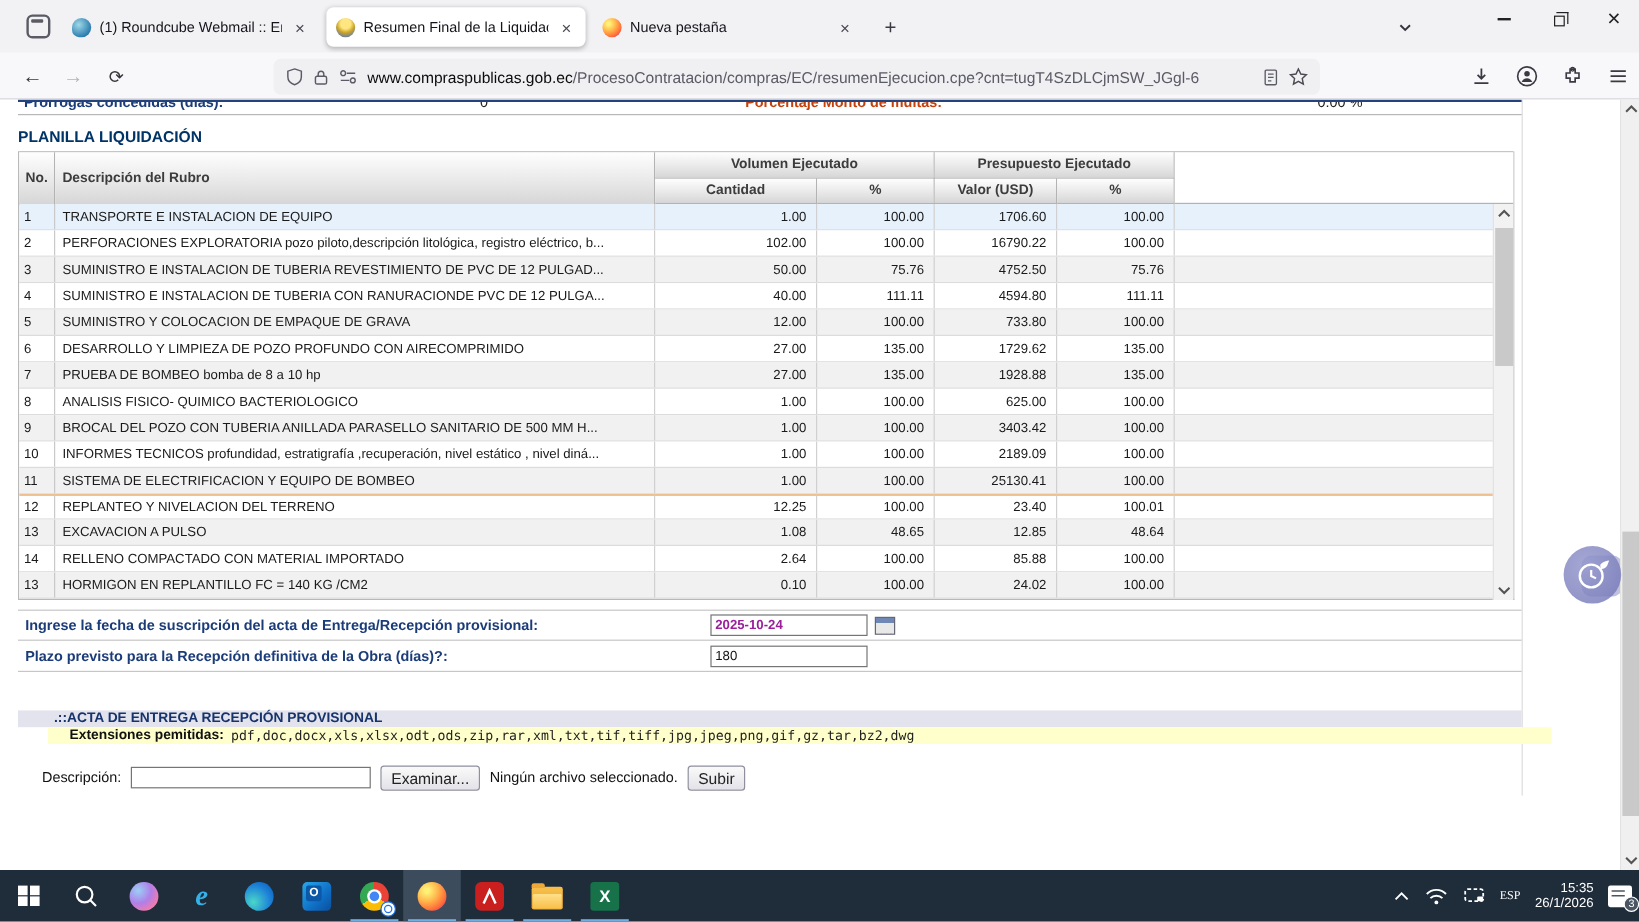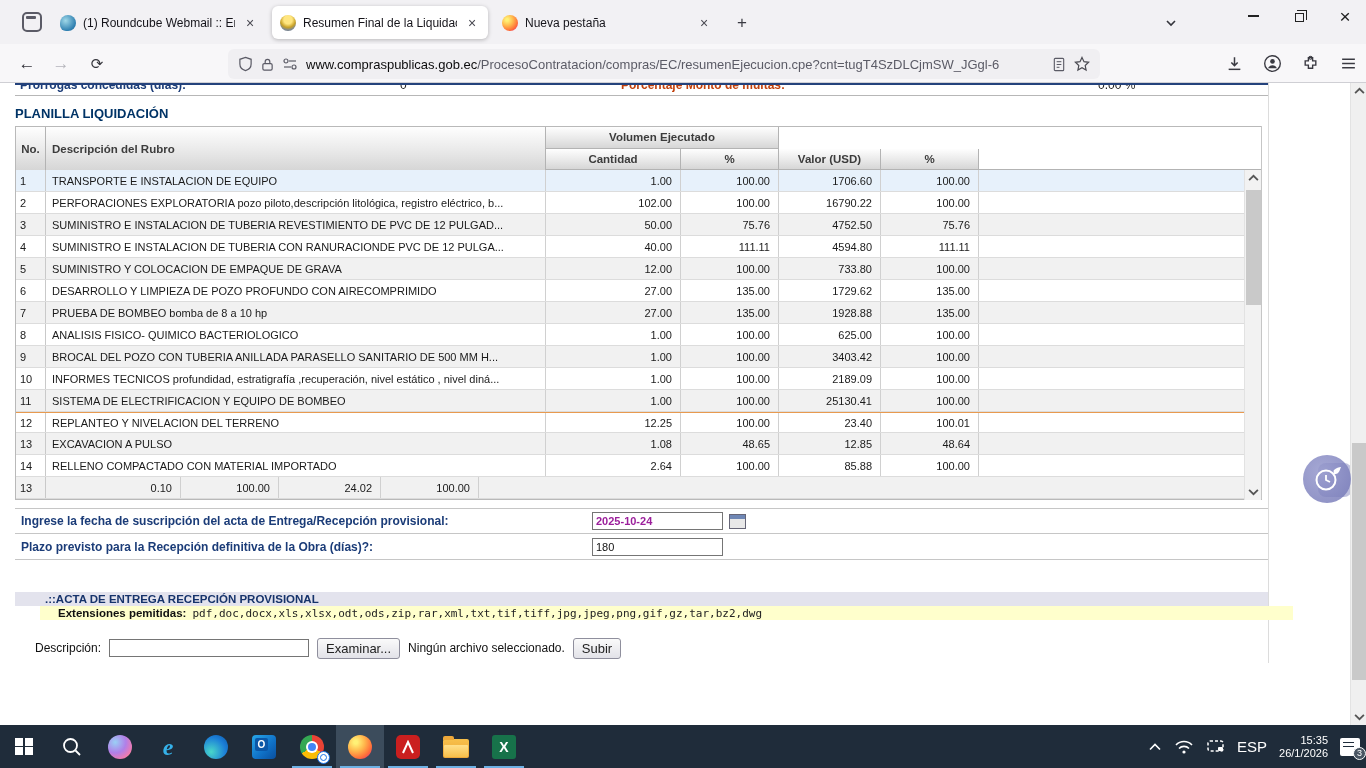--- a/index.html
+++ b/index.html
@@ -138,21 +138,21 @@
   .chrome-badge{position:absolute;right:6px;bottom:4px;width:13px;height:13px;border-radius:50%;background:#fff;border:1.5px solid #1a73e8;
       display:flex;align-items:center;justify-content:center;}
   .chrome-badge::before{content:"";width:5px;height:5px;border-radius:50%;border:1.5px solid #1a73e8;}
   .acrobat{width:24px;height:24px;border-radius:5px;background:#ca1f1f;display:flex;align-items:center;justify-content:center;}
   .folder{position:relative;width:26px;height:19px;background:linear-gradient(#f7c04a,#eda83a);border-radius:2px;margin-top:3px;}
   .folder::before{content:"";position:absolute;left:0;top:-3px;width:11px;height:4px;background:#eda83a;border-radius:2px 2px 0 0;}
   .folder::after{content:"";position:absolute;left:1px;top:6px;right:1px;bottom:1px;background:linear-gradient(#ffe08a,#f7c04a);border-radius:1px;}
   .excel{width:24px;height:24px;border-radius:3px;background:#17724a;color:#fff;font-weight:bold;font-size:14px;
          display:flex;align-items:center;justify-content:center;}
   .tray{position:absolute;right:6px;top:0;height:43px;display:flex;align-items:center;gap:12px;color:#fff;}
-  .tray .txt{font-size:15px;}
+  .tray .txt{font-size:10px;font-family:Liberation Serif, serif;}
   .clockblock{text-align:right;font-size:11px;line-height:13px;}
   .notif{position:relative;width:20px;height:18px;background:#fff;border-radius:2px;}
   .notif::before{content:"";position:absolute;left:3px;top:4px;width:11px;height:1.6px;background:#1f2c3a;box-shadow:0 4px 0 #1f2c3a;}
   .nbadge{position:absolute;right:-6px;bottom:-4px;width:13px;height:13px;border-radius:50%;background:#4a5663;border:1px solid #fff;
           color:#fff;font-size:9px;display:flex;align-items:center;justify-content:center;}
 </style>
 </head>
 <body>
 
 <div class="screen">
@@ -264,20 +264,21 @@
 
     <div class="page-title">PLANILLA LIQUIDACIÓN</div>
 
     <div class="twrap">
       <div class="thead">
         <div class="th th-no">No.</div>
         <div class="th th-desc">Descripción del Rubro</div>
         <div class="th-group">
           <div class="th-top">
             <div class="th th-vol">Volumen Ejecutado</div>
+            <div class="th th-pres">Presupuesto Ejecutado</div>
           </div>
           <div class="th-bottom">
             <div class="th th-cant">Cantidad</div>
             <div class="th th-p1">%</div>
             <div class="th th-val">Valor (USD)</div>
             <div class="th th-p2">%</div>
           </div>
         </div>
         <div class="th-filler"></div>
       </div>
@@ -417,20 +418,21 @@
     <div class="td td-desc">RELLENO COMPACTADO CON MATERIAL IMPORTADO</div>
     <div class="td td-num td-cant">2.64</div>
     <div class="td td-num td-vpct">100.00</div>
     <div class="td td-num td-val">85.88</div>
     <div class="td td-num td-ppct">100.00</div>
     <div class="td td-fill"></div>
   </div>
 
   <div class="trow">
     <div class="td td-no">13</div>
+    <div class="td td-desc">HORMIGON EN REPLANTILLO FC = 140 KG /CM2</div>
     <div class="td td-num td-cant">0.10</div>
     <div class="td td-num td-vpct">100.00</div>
     <div class="td td-num td-val">24.02</div>
     <div class="td td-num td-ppct">100.00</div>
     <div class="td td-fill"></div>
   </div>
 </div>
       <div class="inner-sb">
         <div class="sb-arrow sb-up">
             <svg class="ic" width="11" height="8" viewBox="0 0 10 7">

